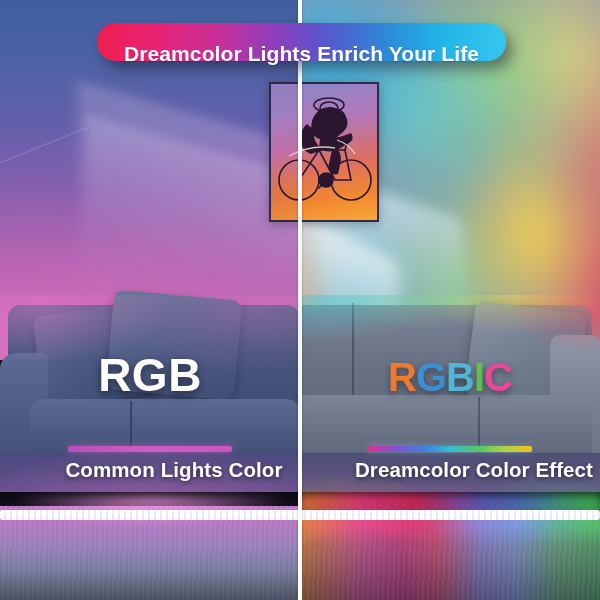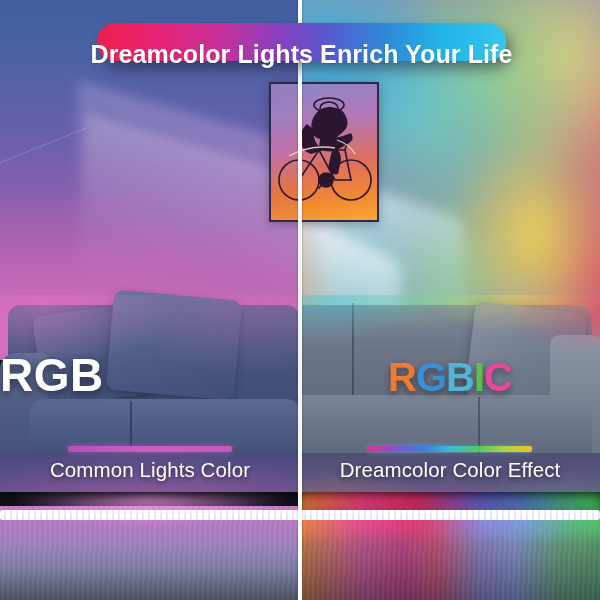--- a/index.html
+++ b/index.html
@@ -287,32 +287,33 @@
   .accent-right{
     left:68px;bottom:148px;width:164px;
     background:linear-gradient(90deg,#e0318f 0%,#8a4fd0 16%,#3a7fe0 34%,#35bcd4 50%,#58c85f 68%,#a8d346 82%,#f2c21c 100%);
     box-shadow:0 0 6px rgba(120,180,220,.5);
   }
 
   .caption{
     position:absolute;left:0;width:300px;
     text-align:center;
     color:#ffffff;
-    font-weight:normal;
+    font-weight:bold;
     font-size:20.5px;
     letter-spacing:.1px;
     text-shadow:0 2px 5px rgba(0,0,0,.55);
     white-space:nowrap;
+    padding-left:24px;
   }
   .caption-left{bottom:118px;}
   .caption-right{bottom:118px;}
 
   
   .rgb-word{
-    position:absolute;left:0;width:300px;
+    position:absolute;left:0;width:300px;text-align:center;
     bottom:198px;
     font-weight:bold;font-size:46px;
     color:#fff;
     text-shadow:0 3px 8px rgba(0,0,0,.5);
     letter-spacing:.5px;
   }
   .rgbic-word{
     position:absolute;left:0;width:300px;text-align:center;
     bottom:200px;
     font-weight:bold;font-size:40px;
@@ -343,21 +344,21 @@
       #2f87d8 70%,
       #21b4e6 84%,
       #35c6ef 100%);
     box-shadow:6px 8px 14px rgba(20,20,40,.45);
     z-index:50;
     display:flex;align-items:center;justify-content:center;
   }
   .banner-text{
     color:#ffffff;
     font-weight:bold;
-    font-size:25px;
+    font-size:21px;
     letter-spacing:.1px;
     white-space:nowrap;
     text-shadow:0 1px 2px rgba(0,0,0,.18);
     margin-top:24px;
   }
 </style>
 </head>
 <body>
 
 <div id="stage">

